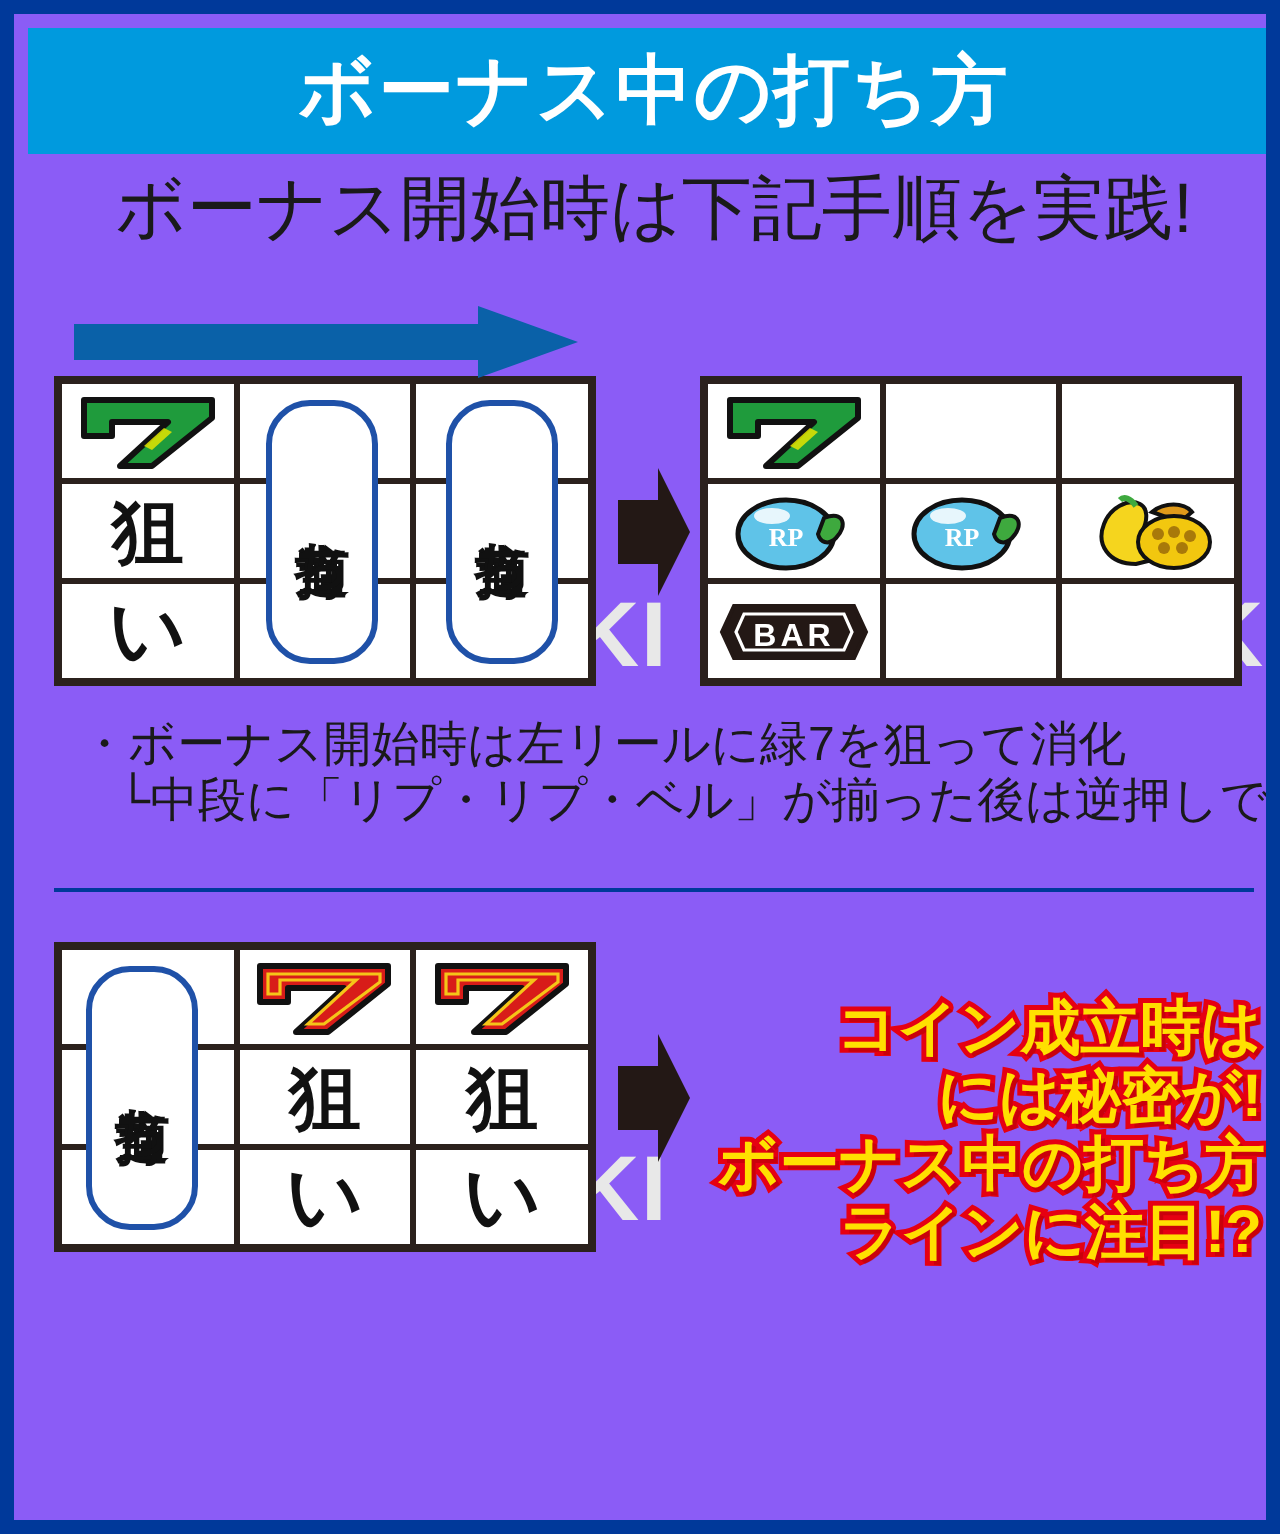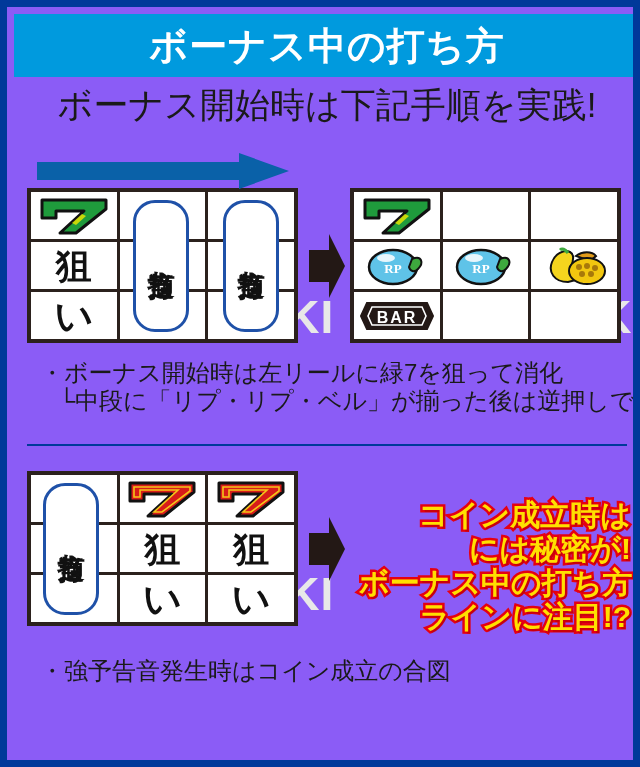--- a/index.html
+++ b/index.html
@@ -323,16 +323,15 @@
   </svg>
 
   <div class="shout">
     <span class="shout-line">コイン成立時は</span>
     <span class="shout-line">には秘密が!</span>
     <span class="shout-line">ボーナス中の打ち方</span>
     <span class="shout-line">ラインに注目!?</span>
   </div>
 
   <div class="note-block" style="left:18px; top:650px; width:610px;">
-    <span class="note-line">・強予告音発生時はコイン成立の合図</span>
   </div>
 
 </div>
 
 </body></html>

